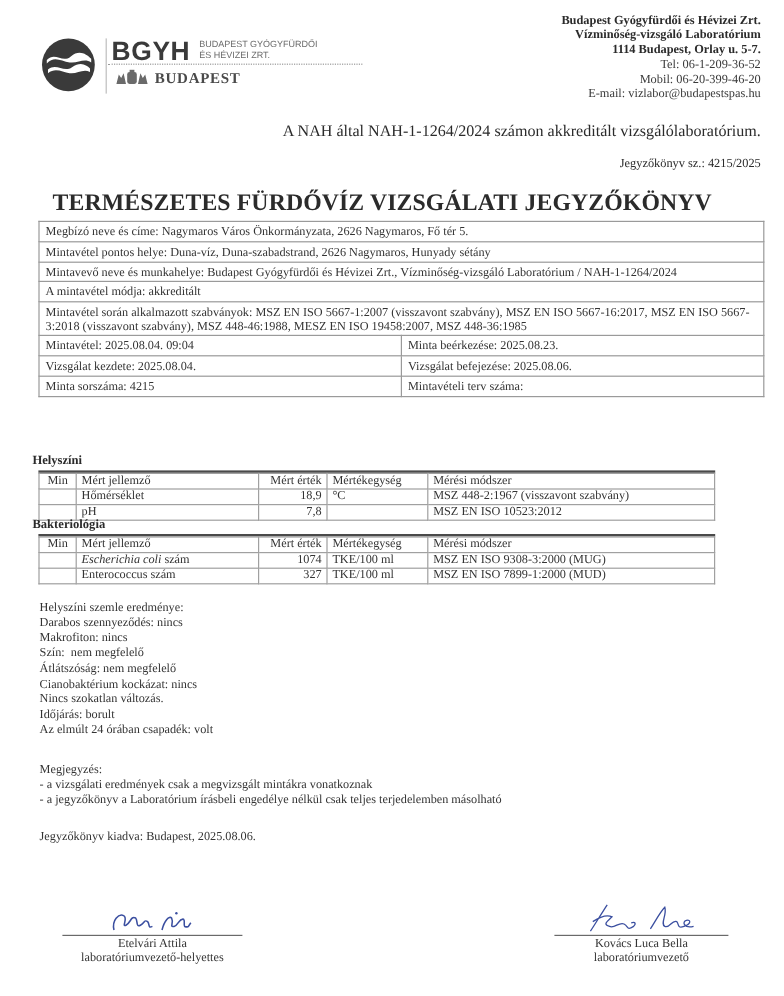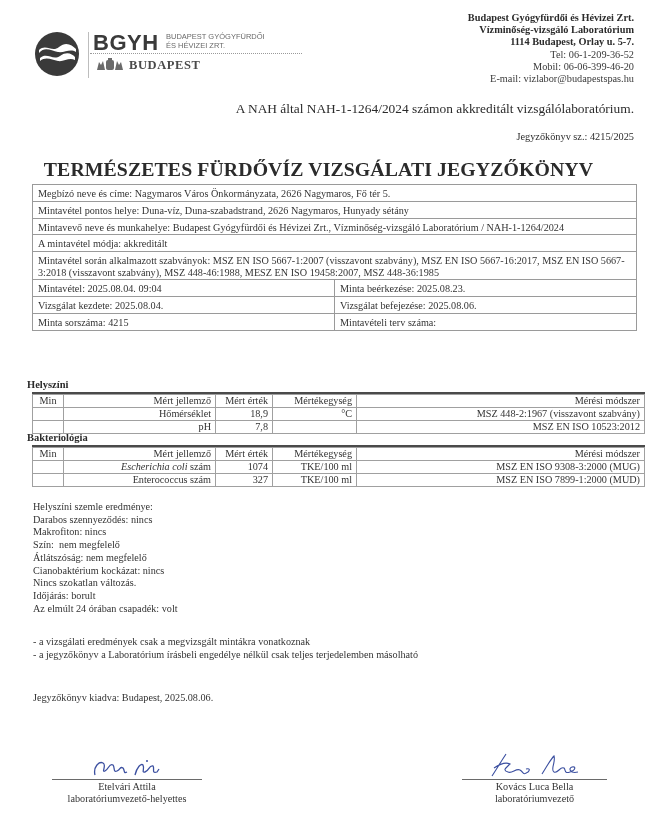--- a/index.html
+++ b/index.html
@@ -27,23 +27,23 @@
   #title { left:0; width:637px; top:158px; text-align:center; font-weight:bold; font-size:19.8px; color:#2b2b2b; letter-spacing:0.1px; }
 
   
   #info { left:32px; top:184px; width:605px; border-collapse:collapse; font-size:10.2px; color:#333; }
   #info td { border:1px solid #9a9a9a; padding:3px 5px 0 5px; line-height:12px; vertical-align:top; }
   #info tr.single td { height:13px; }
   #info td.half { width:50%; }
 
   
   .sect-title { position:absolute; left:27px; font-weight:bold; font-size:10.5px; color:#2b2b2b; }
-  .res-wrap { position:absolute; left:32px; width:613px; border-top:2px solid #4a4a4a; }
+  .res-wrap { position:absolute; left:32px; width:564px; border-top:2px solid #4a4a4a; }
   .res { width:100%; border-collapse:collapse; font-size:10.2px; color:#333; }
-  .res td { border:1px solid #a0a0a0; padding:0 4px; height:12px; line-height:12px;text-align:right; }
+  .res td { border:1px solid #a0a0a0; padding:0 4px; height:12px; line-height:12px; }
   .res td.min { width:22px; text-align:center; }
   .res td.param { width:143px; }
   .res td.val { width:48px; text-align:right; }
   .res td.unit { width:75px; }
   .res td.method { }
 
   
   #obs { left:33px; top:501px; font-size:10.2px; line-height:12.7px; color:#333; }
   #notes { left:33px; top:636px; font-size:10.2px; line-height:12.7px; color:#333; }
   #issued { left:33px; top:692px; font-size:10.2px; color:#333; }
@@ -78,21 +78,21 @@
     </g>
   </svg>
   <div class="logo-city">BUDAPEST</div>
 </div>
 
 <div id="org-block" class="abs">
   <div class="b">Budapest Gyógyfürdői és Hévizei Zrt.</div>
   <div class="b">Vízminőség-vizsgáló Laboratórium</div>
   <div class="b">1114 Budapest, Orlay u. 5-7.</div>
   <div class="n">Tel: 06-1-209-36-52</div>
-  <div class="n">Mobil: 06-06-399-46-20</div>
+  <div class="n">Mobil: 06-20-399-46-20</div>
   <div class="n">E-mail: vizlabor@budapestspas.hu</div>
 </div>
 <div id="accred" class="abs">A NAH által NAH-1-1264/2024 számon akkreditált vizsgálólaboratórium.</div>
 <div id="report-no" class="abs">Jegyzőkönyv sz.: 4215/2025</div>
 
 <div id="title" class="abs">TERMÉSZETES FÜRDŐVÍZ VIZSGÁLATI JEGYZŐKÖNYV</div>
 
 <table id="info" class="abs">
   <tbody>
       <tr class="single">
@@ -189,20 +189,21 @@
   <div>Makrofiton: nincs</div>
   <div style="white-space:pre;">Szín:  nem megfelelő</div>
   <div>Átlátszóság: nem megfelelő</div>
   <div>Cianobaktérium kockázat: nincs</div>
   <div>Nincs szokatlan változás.</div>
   <div>Időjárás: borult</div>
   <div>Az elmúlt 24 órában csapadék: volt</div>
 </div>
 
 <div id="notes" class="abs">
+  <div>Megjegyzés:</div>
   <div>- a vizsgálati eredmények csak a megvizsgált mintákra vonatkoznak</div>
   <div>- a jegyzőkönyv a Laboratórium írásbeli engedélye nélkül csak teljes terjedelemben másolható</div>
 </div>
 
 <div id="issued" class="abs">Jegyzőkönyv kiadva: Budapest, 2025.08.06.</div>
 
 <div class="sig" style="left:52px; top:757px; width:150px;">
   <svg width="80" height="22" viewBox="0 0 80 22">
     <path d="M8 18 C6 10, 12 4, 16 6 C20 8, 14 16, 18 14 C22 12, 22 6, 26 8 C28 10, 26 16, 30 14 C34 12, 33 9, 36 11 C38 13, 36 17, 40 15" fill="none" stroke="#3b4fa0" stroke-width="1.3"></path>
     <path d="M48 18 C50 10, 54 6, 56 8 C58 12, 54 16, 58 15 C62 14, 62 8, 66 9 C68 11, 64 17, 70 15 L72 12" fill="none" stroke="#3b4fa0" stroke-width="1.3"></path>

